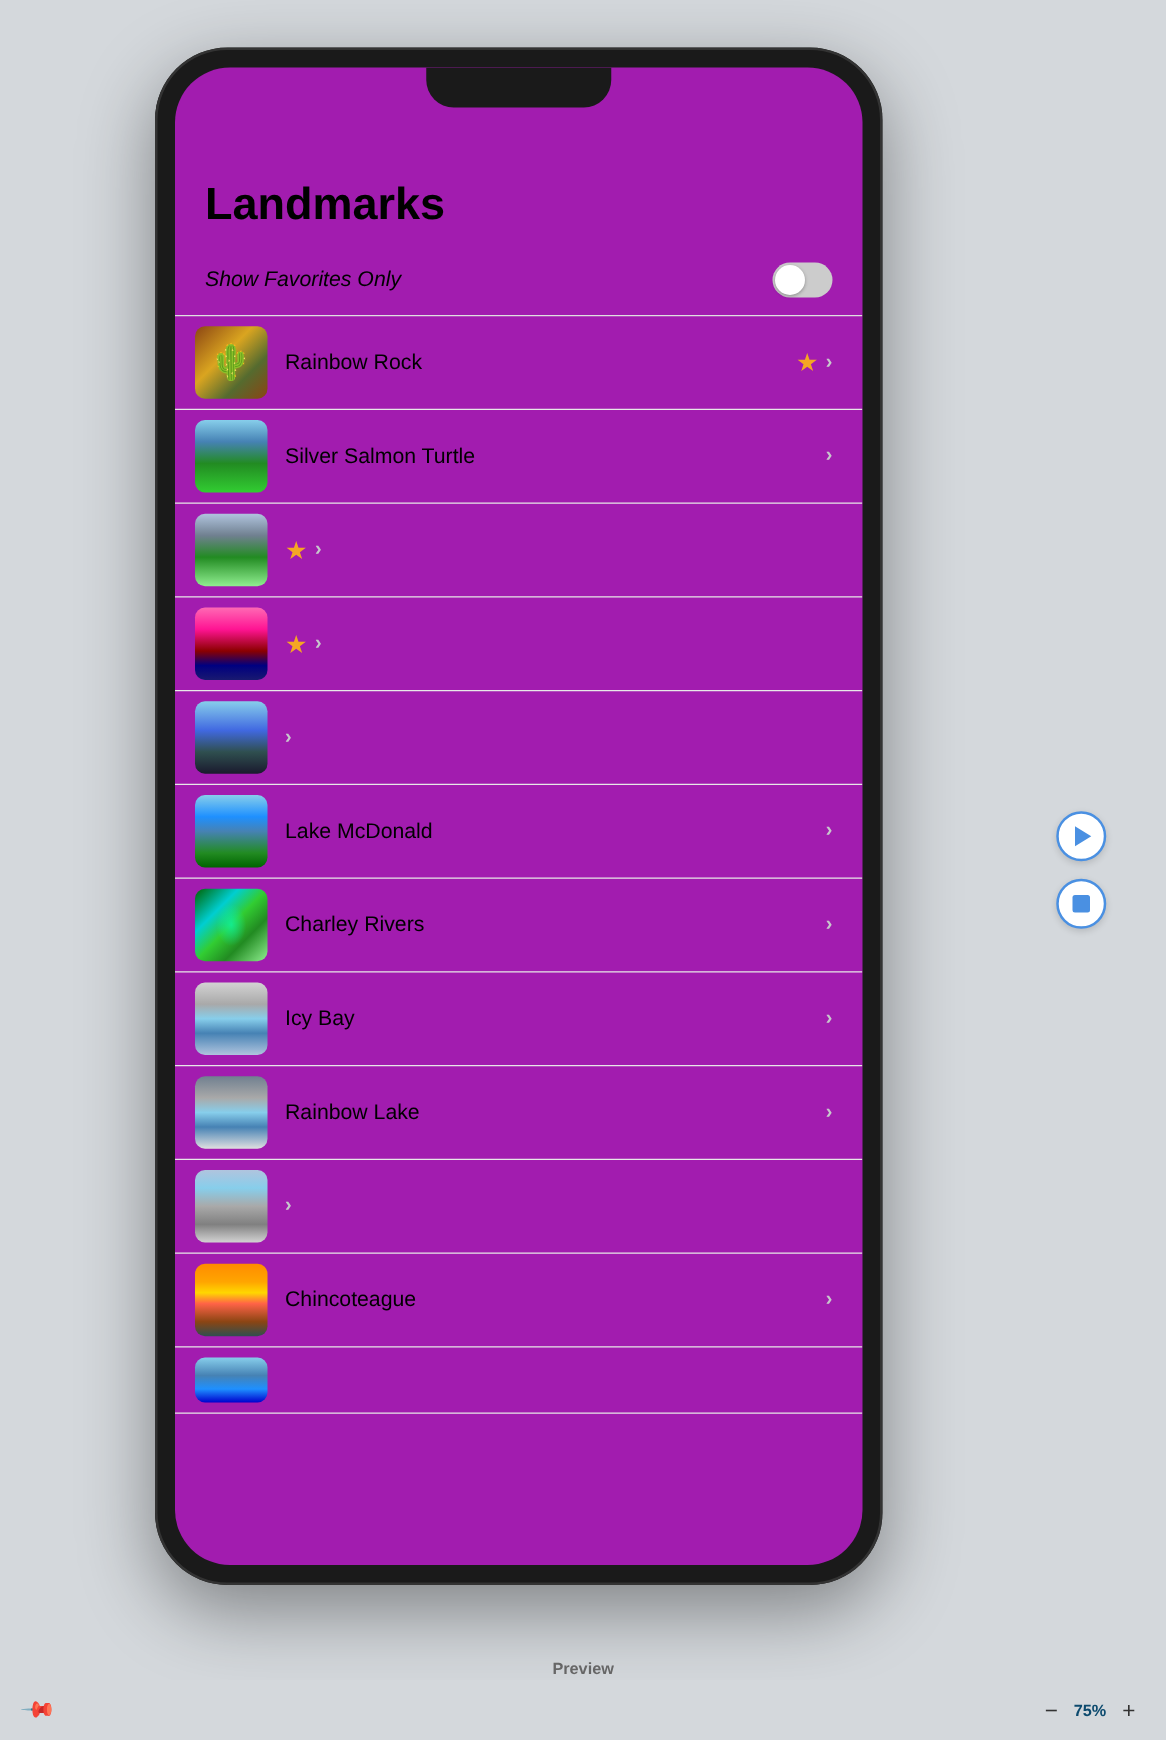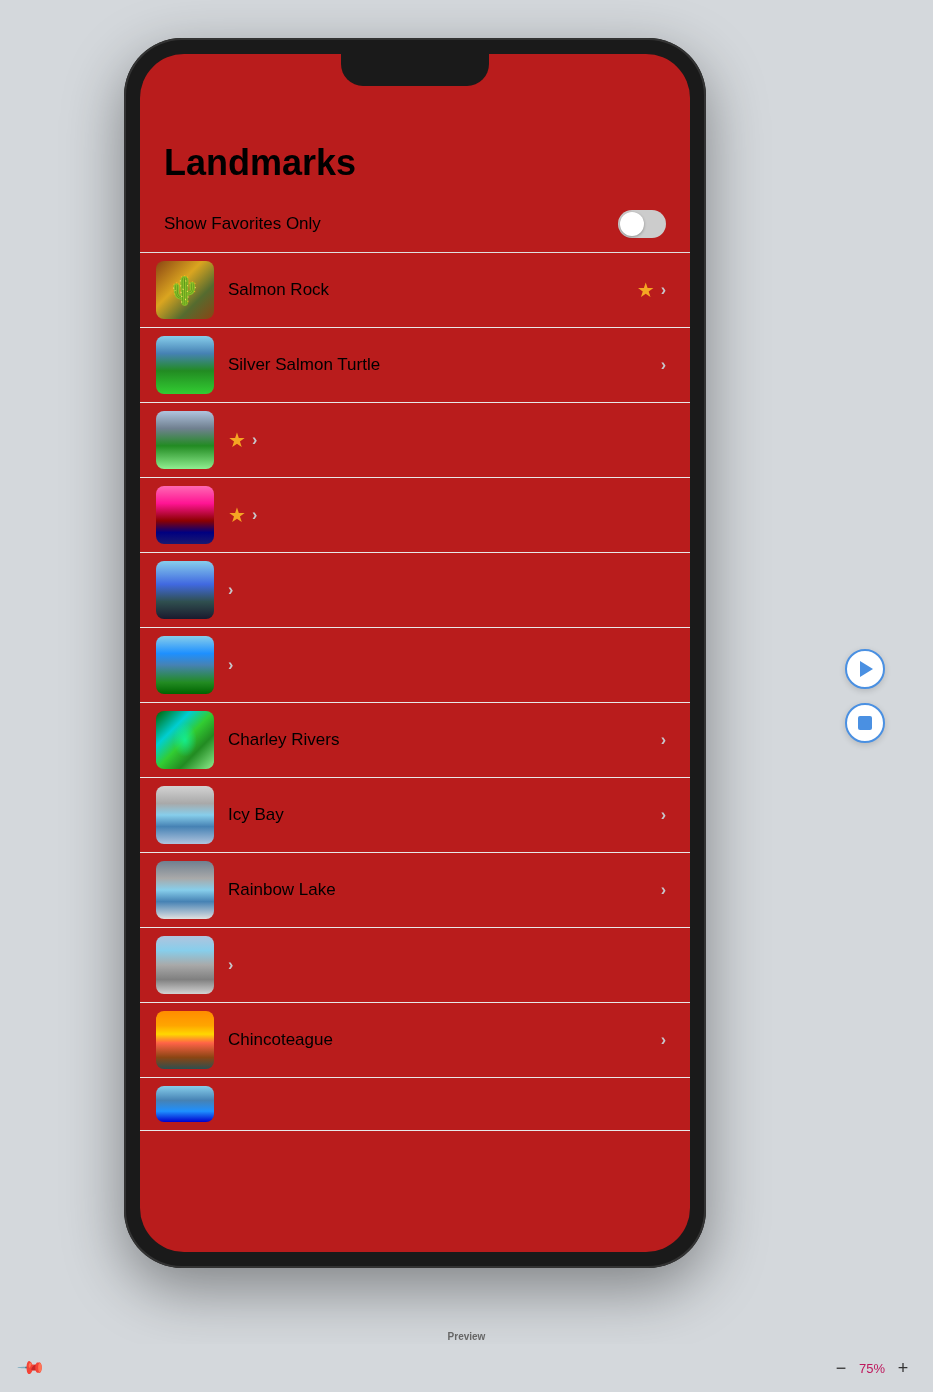--- a/index.html
+++ b/index.html
@@ -23,21 +23,21 @@
       border-radius: 58px;
       box-shadow: 0 20px 60px rgba(0,0,0,0.4), inset 0 0 0 2px #333;
     }
 
     .phone-screen {
       position: absolute;
       top: 16px;
       left: 16px;
       right: 16px;
       bottom: 16px;
-      background: #b91c1c;
+      background: #a21caf;
       border-radius: 44px;
       overflow: hidden;
     }
 
     
     .notch {
       position: absolute;
       top: 0;
       left: 50%;
       transform: translateX(-50%);
@@ -77,20 +77,21 @@
       display: flex;
       align-items: center;
       justify-content: space-between;
       padding: 14px 24px;
       border-bottom: 1px solid #e0e0e0;
     }
 
     .favorites-label {
       font-size: 17px;
       color: #000;
+      font-style: italic;
     }
 
     .toggle {
       width: 48px;
       height: 28px;
       background: #ccc;
       border-radius: 14px;
       position: relative;
       cursor: pointer;
     }
@@ -206,21 +207,21 @@
     .img-last {
       background: linear-gradient(180deg, #87CEEB 0%, #4682B4 40%, #1E90FF 70%, #0000CD 100%);
     }
 
     
     .preview-label {
       position: absolute;
       bottom: 50px;
       left: 50%;
       transform: translateX(-50%);
-      font-size: 10px;
+      font-size: 13px;
       font-weight: 600;
       color: #666;
       white-space: nowrap;
     }
 
     
     .side-controls {
       position: absolute;
       right: 48px;
       top: 50%;
@@ -290,22 +291,22 @@
       font-size: 18px;
       color: #333;
       cursor: pointer;
       font-weight: 300;
       width: 20px;
       text-align: center;
     }
 
     .zoom-level {
       font-size: 13px;
-      font-weight: 400;
-      color: #be185d;
+      font-weight: 700;
+      color: #0c4a6e;
     }
 
     
     .item-img-container {
       width: 58px;
       height: 58px;
       border-radius: 8px;
       flex-shrink: 0;
       margin-right: 14px;
       overflow: hidden;
@@ -326,21 +327,21 @@
           <span class="favorites-label">Show Favorites Only</span>
           <div class="toggle">
             <div class="toggle-knob"></div>
           </div>
         </div>
 
         <div>
 
           <div class="list-item">
             <div class="item-img-container img-turtle-rock"></div>
-            <span class="item-name">Salmon Rock</span>
+            <span class="item-name">Rainbow Rock</span>
             <div class="item-right">
               <span class="item-star">★</span>
               <span class="item-chevron">›</span>
             </div>
           </div>
 
           <div class="list-item">
             <div class="item-img-container img-silver-salmon"></div>
             <span class="item-name">Silver Salmon Turtle</span>
             <div class="item-right">
@@ -366,20 +367,21 @@
 
           <div class="list-item">
             <div class="item-img-container img-twin-lake"></div>
             <div class="item-right">
               <span class="item-chevron">›</span>
             </div>
           </div>
 
           <div class="list-item">
             <div class="item-img-container img-lake-mcdonald"></div>
+            <span class="item-name">Lake McDonald</span>
             <div class="item-right">
               <span class="item-chevron">›</span>
             </div>
           </div>
 
           <div class="list-item">
             <div class="item-img-container img-charley-rivers"></div>
             <span class="item-name">Charley Rivers</span>
             <div class="item-right">
               <span class="item-chevron">›</span>

